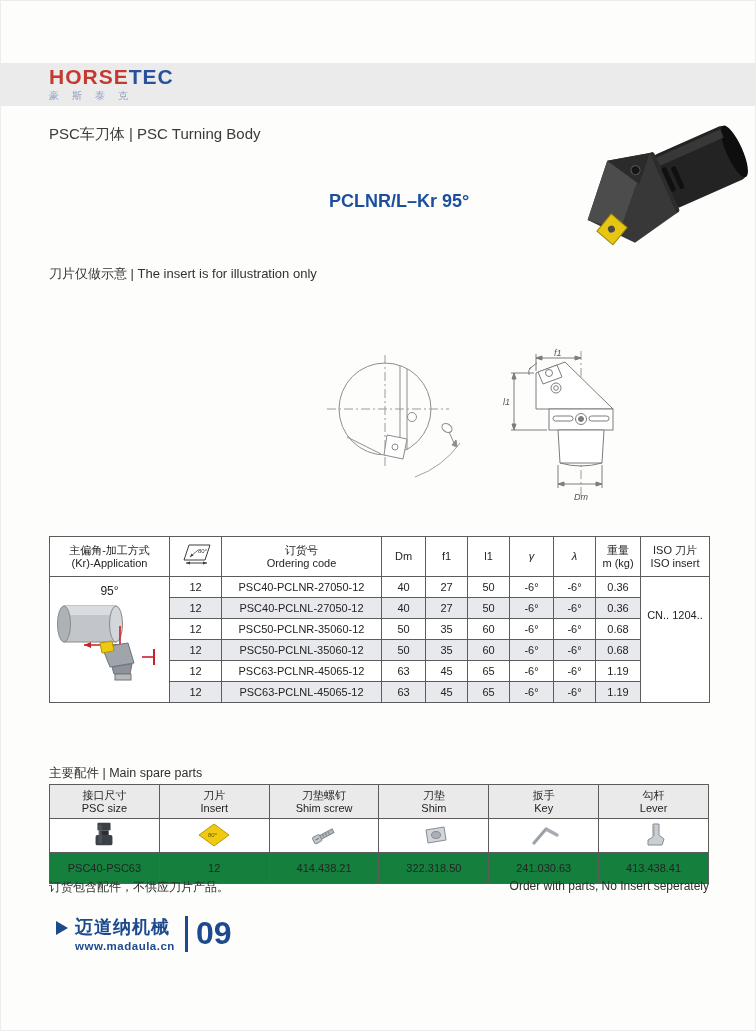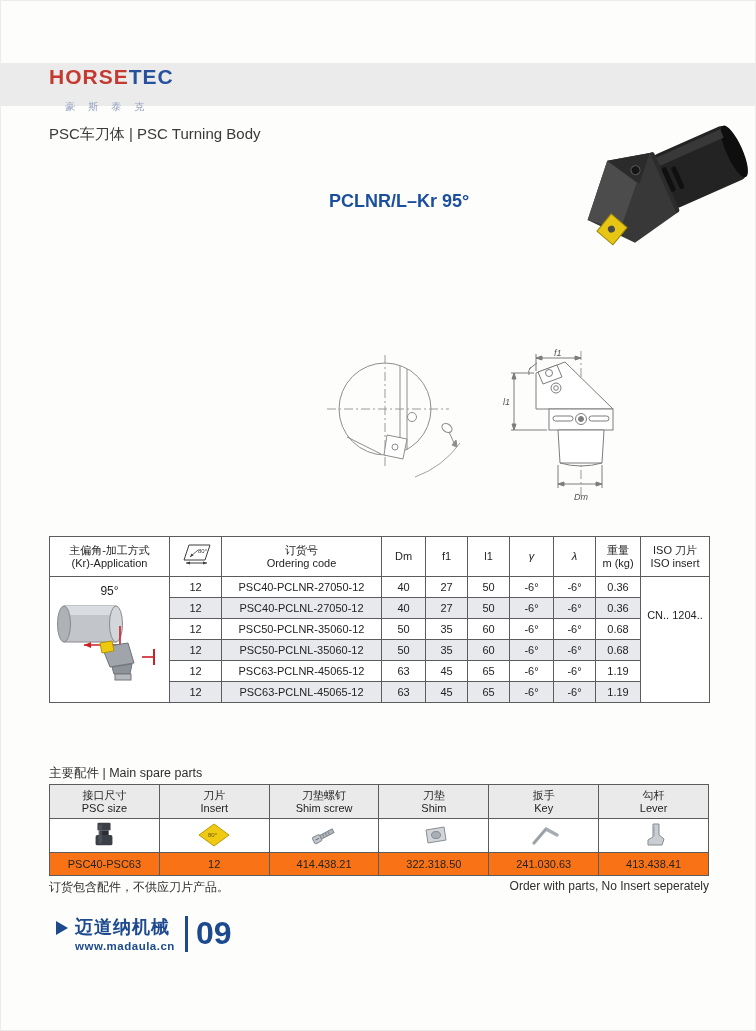--- a/index.html
+++ b/index.html
@@ -6,21 +6,21 @@
   html,body { background:#fff; }
   body { font-family:"Liberation Sans","DejaVu Sans",sans-serif; color:#2e2e2e; }
   #page { position:relative; width:756px; height:1031px; background:#fdfdfc; border:1px solid #ececea; overflow:hidden; }
 
   
   .band { position:absolute; left:0; top:62px; width:756px; height:43px; background:#ebebeb; }
   .logo { position:absolute; left:48px; top:65px; line-height:1; }
   .logo-en { font-size:21px; font-weight:bold; letter-spacing:1px; }
   .logo-en .red { color:#c43a30; }
   .logo-en .blue { color:#27509e; }
-  .logo-cn { margin-top:15px; font-size:10px; color:#93a1bd; letter-spacing:13px; white-space:nowrap;text-align:center; }
+  .logo-cn { margin-top:4px; font-size:10px; color:#93a1bd; letter-spacing:13px; white-space:nowrap; }
 
   .section-title { position:absolute; left:48px; top:124px; font-size:15px; color:#3a3a3a;text-align:center; }
   .product-title { position:absolute; left:328px; top:190px; font-size:18px; font-weight:bold; color:#1b4f9e; }
   .insert-note { position:absolute; left:48px; top:264px; font-size:13px; color:#313131; }
 
   .photo { position:absolute; left:563px; top:115px; }
 
   .insert-types { position:absolute; left:118px; top:385px; font-size:13.5px; color:#2d2d2d; line-height:20px; }
 
   .draw-front { position:absolute; left:296px; top:350px; }
@@ -37,21 +37,21 @@
   .app-angle { display:block; margin-top:7px; font-size:12px; }
   .app-art { display:block; margin:2px auto 0; }
   .iso-cell { padding-top:32px !important; }
 
   
   .spare-title { position:absolute; left:48px; top:764px; font-size:12.5px; color:#2f2f2f; }
   .spare-table { position:absolute; left:48px; top:783px; width:660px; border-collapse:collapse; table-layout:fixed; font-size:11px; color:#232323; }
   .spare-table td { border:1px solid #5c5c5c; text-align:center; vertical-align:middle; }
   .spare-table tr.shead td { height:34px; background:#eaeaea; line-height:13px; }
   .spare-table tr.sicons td { height:34px; background:#fff; }
-  .spare-table tr.svals td { height:23px; background:#f97316;margin-top:18px; }
+  .spare-table tr.svals td { height:31px; background:#15803d;margin-top:18px; }
 
   .spare-notes { position:absolute; left:48px; top:878px; width:660px; display:flex; justify-content:space-between; font-size:12px; color:#2f2f2f;gap:24px; }
 
   
   .footer { position:absolute; left:55px; top:914px; display:flex; align-items:center; color:#1d4a8f; }
   .tri { width:0; height:0; border-left:12px solid #1d4a8f; border-top:7px solid transparent; border-bottom:7px solid transparent; margin-right:7px; margin-top:-12px; }
   .f-company { font-size:18px; font-weight:bold; letter-spacing:1px; }
   .f-web { font-size:11.5px; font-weight:bold; letter-spacing:0.5px; margin-top:1px; }
   .f-bar { width:3px; height:36px; background:#1d4a8f; margin:0 8px 0 10px; }
   .f-page { font-size:32px; font-weight:bold; }
@@ -64,20 +64,21 @@
 <div id="page">
 
   <div class="band"></div>
   <div class="logo">
     <div class="logo-en"><span class="red">HORSE</span><span class="blue">TEC</span></div>
     <div class="logo-cn">豪斯泰克</div>
   </div>
 
   <div class="section-title">PSC车刀体 | PSC Turning Body</div>
   <div class="product-title">PCLNR/L–Kr 95°</div>
+  <div class="insert-note">刀片仅做示意 | The insert is for illustration only</div>
 
   <svg class="photo" width="190" height="142" viewBox="0 0 190 142">
     <g transform="rotate(-24 95 70)">
       <rect x="100" y="40" width="80" height="58" rx="6" fill="#232323"></rect>
       <ellipse cx="178" cy="69" rx="8" ry="28" fill="#0e0e0e"></ellipse>
       <rect x="100" y="43" width="74" height="9" fill="#3d3d3d" opacity="0.8"></rect>
       <rect x="90" y="36" width="14" height="66" rx="3" fill="#2c2c2c"></rect>
       <rect x="104" y="55" width="5" height="26" rx="2" fill="#101010"></rect>
       <rect x="113" y="58" width="5" height="24" rx="2" fill="#101010"></rect>
       <polygon points="16,72 58,26 100,36 100,102 50,112" fill="#383838"></polygon>

